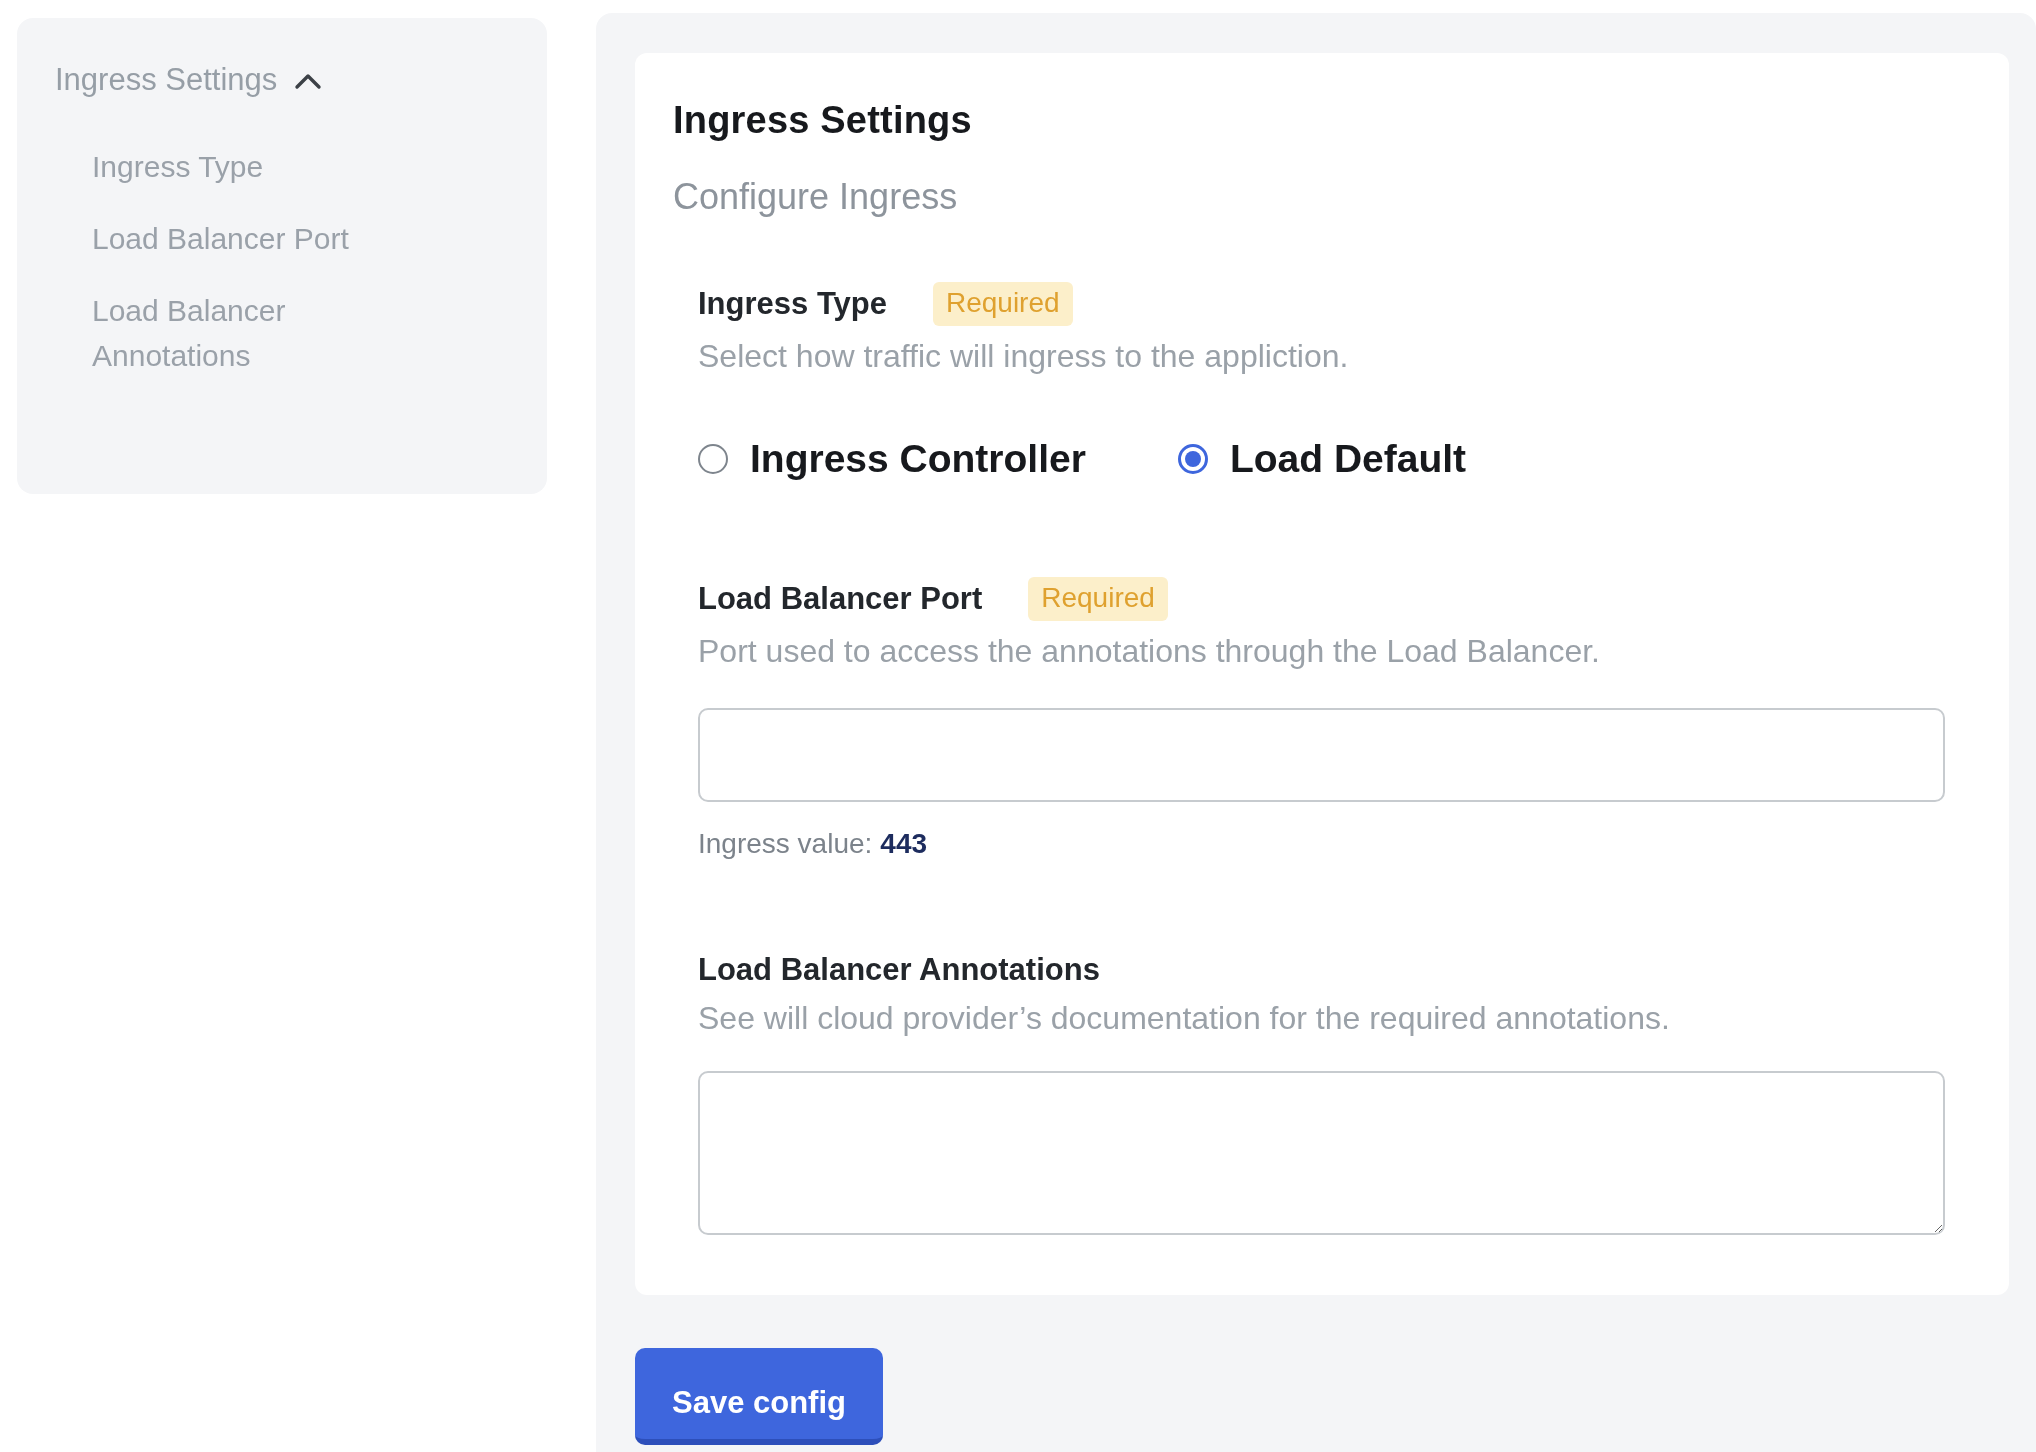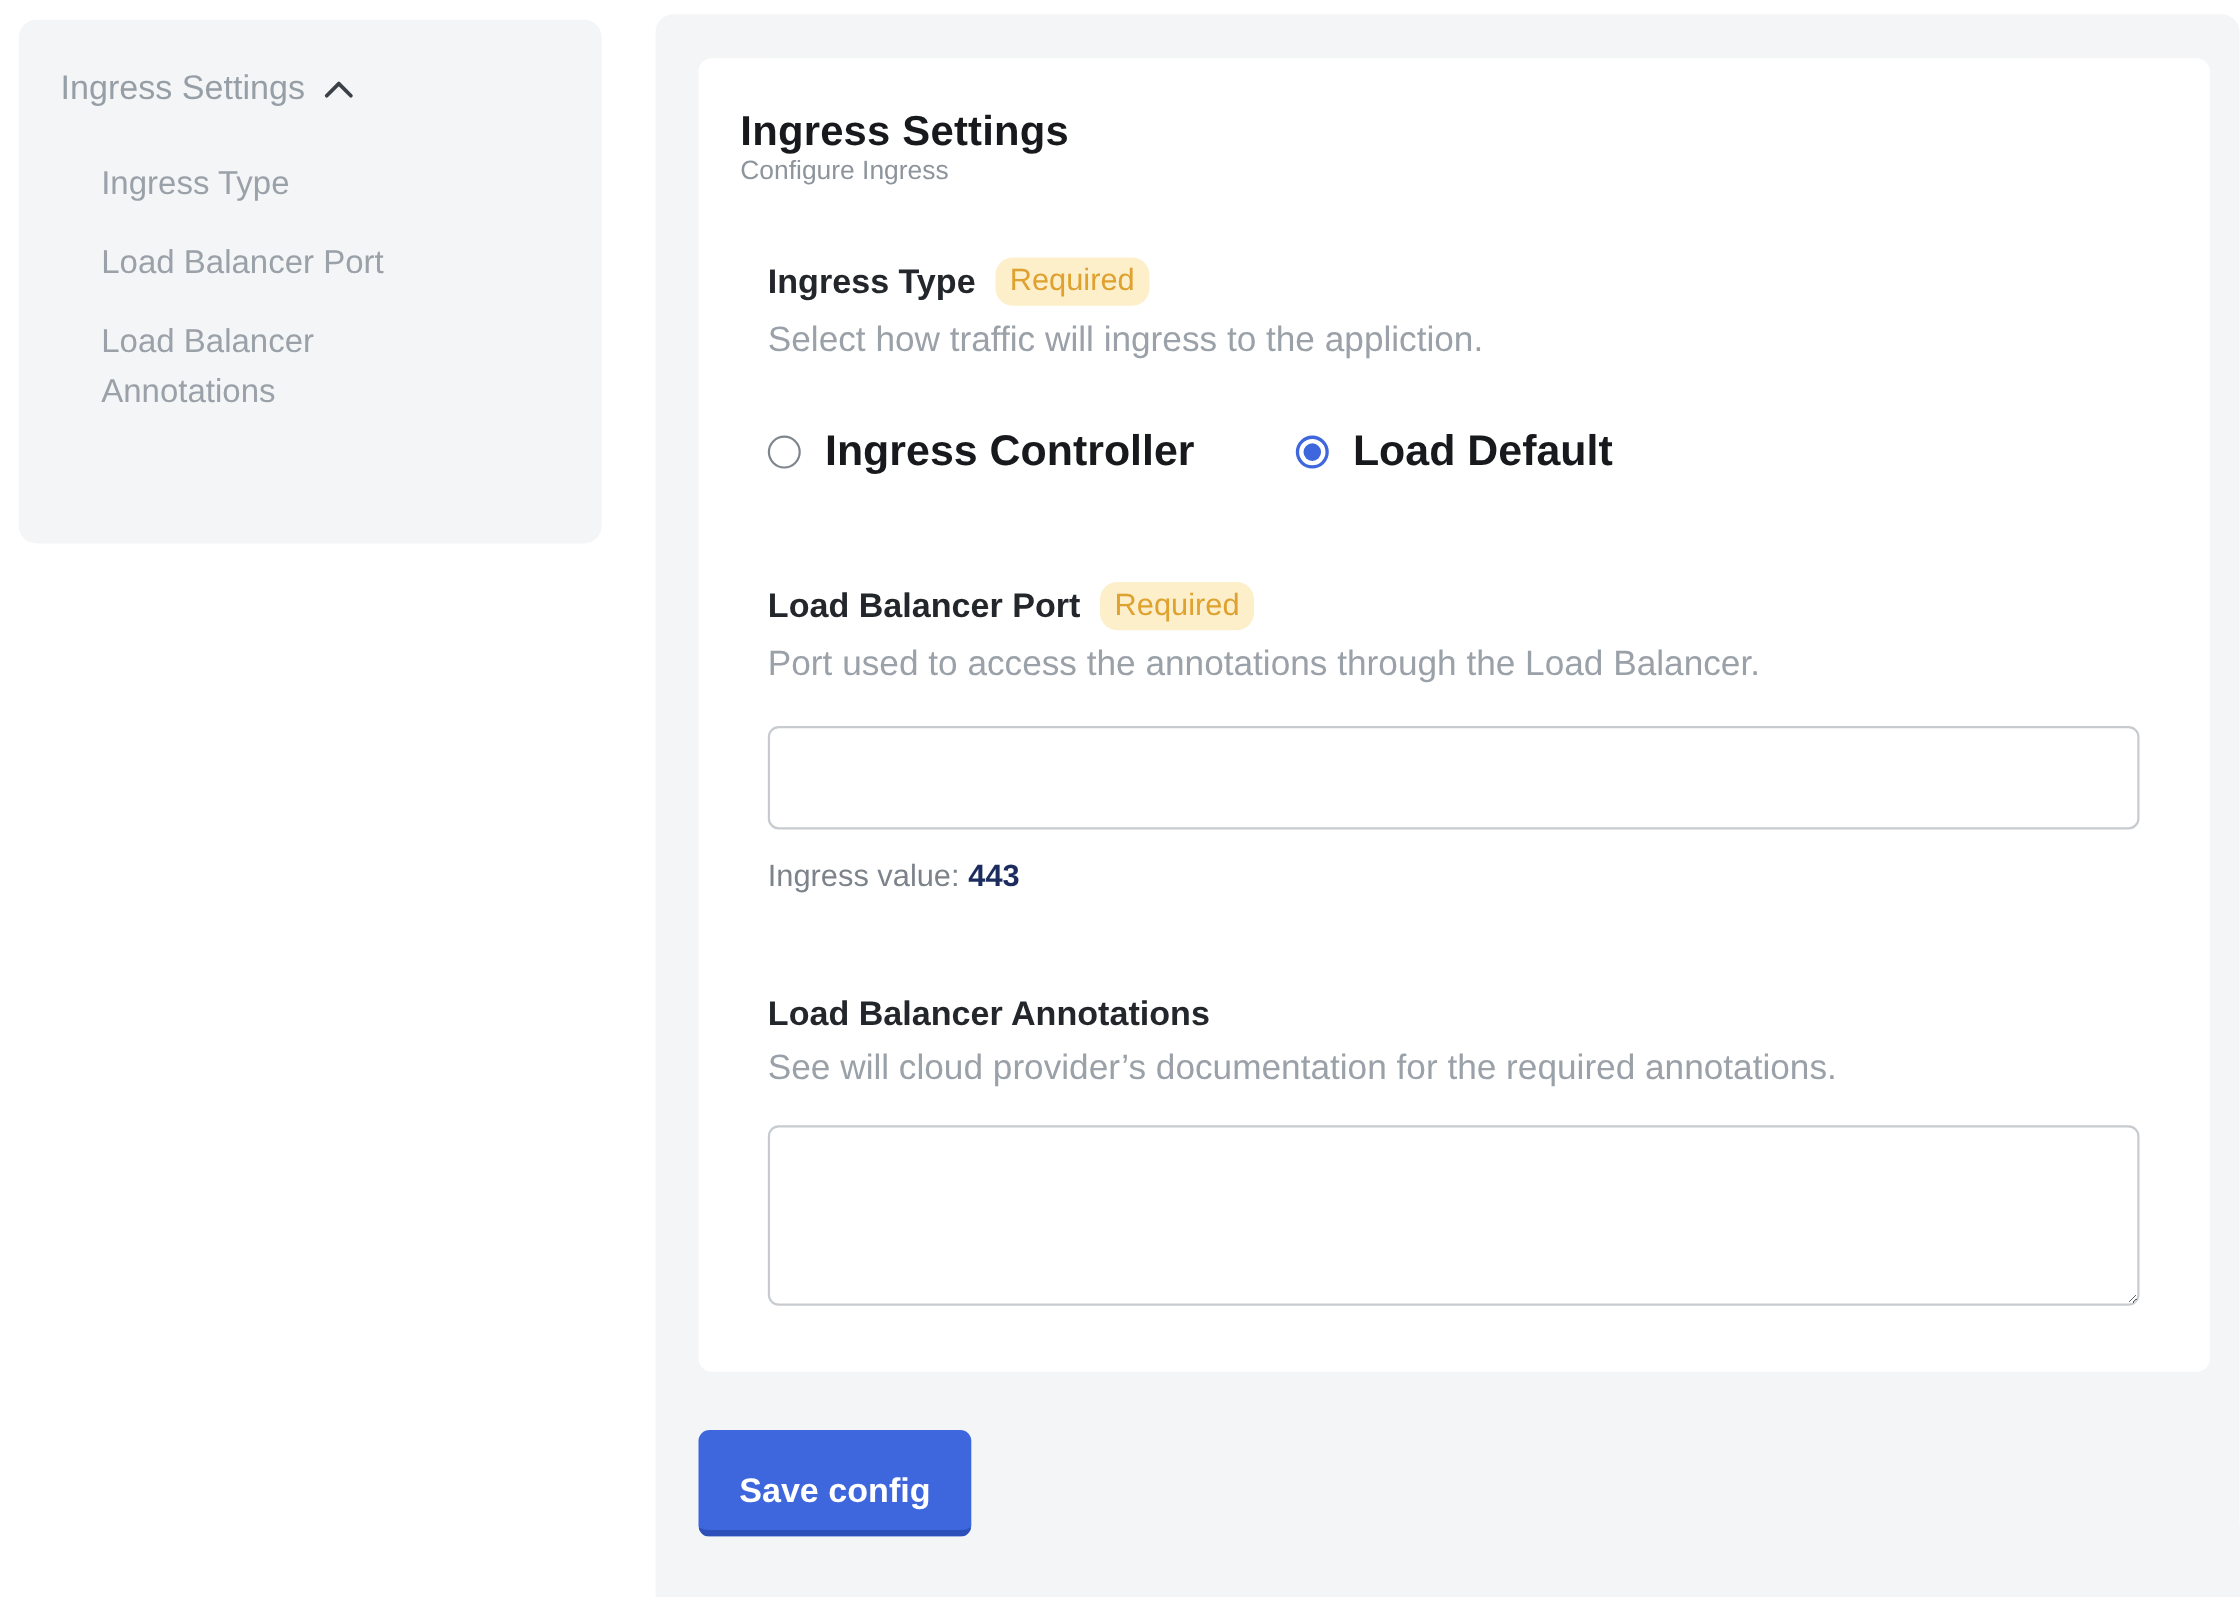--- a/index.html
+++ b/index.html
@@ -60,35 +60,37 @@
     width:1374px;
     background:#ffffff;
     border-radius:12px;
     padding:46px 60px 60px 38px;
   }
   .card-title{
     font-size:38px; font-weight:700; color:#17191d;
     letter-spacing:.2px;
   }
   .card-subtitle{
-    font-size:24px; color:#8d949c;
+    margin-top:34px;
+    font-size:36px; color:#8d949c;
   }
   .fields{margin-left:25px; margin-top:64px;}
 
   .field-heading-row{display:flex; align-items:center; gap:18px;}
   .field-heading{
     font-size:31px; font-weight:700; color:#23272c;
   }
   .badge{
     display:inline-block;
     background:var(--badge-bg);
     color:var(--badge-text);
     font-size:28px;
     padding:5px 13px 7px;
-    border-radius:16px;
+    border-radius:6px;
+    margin-left:28px;
   }
   .field-desc{
     margin-top:12px;
     font-size:32px; color:#9aa1a8;
   }
 
   .radio-row{
     display:flex; align-items:center; gap:92px;
     margin-top:62px;
   }

